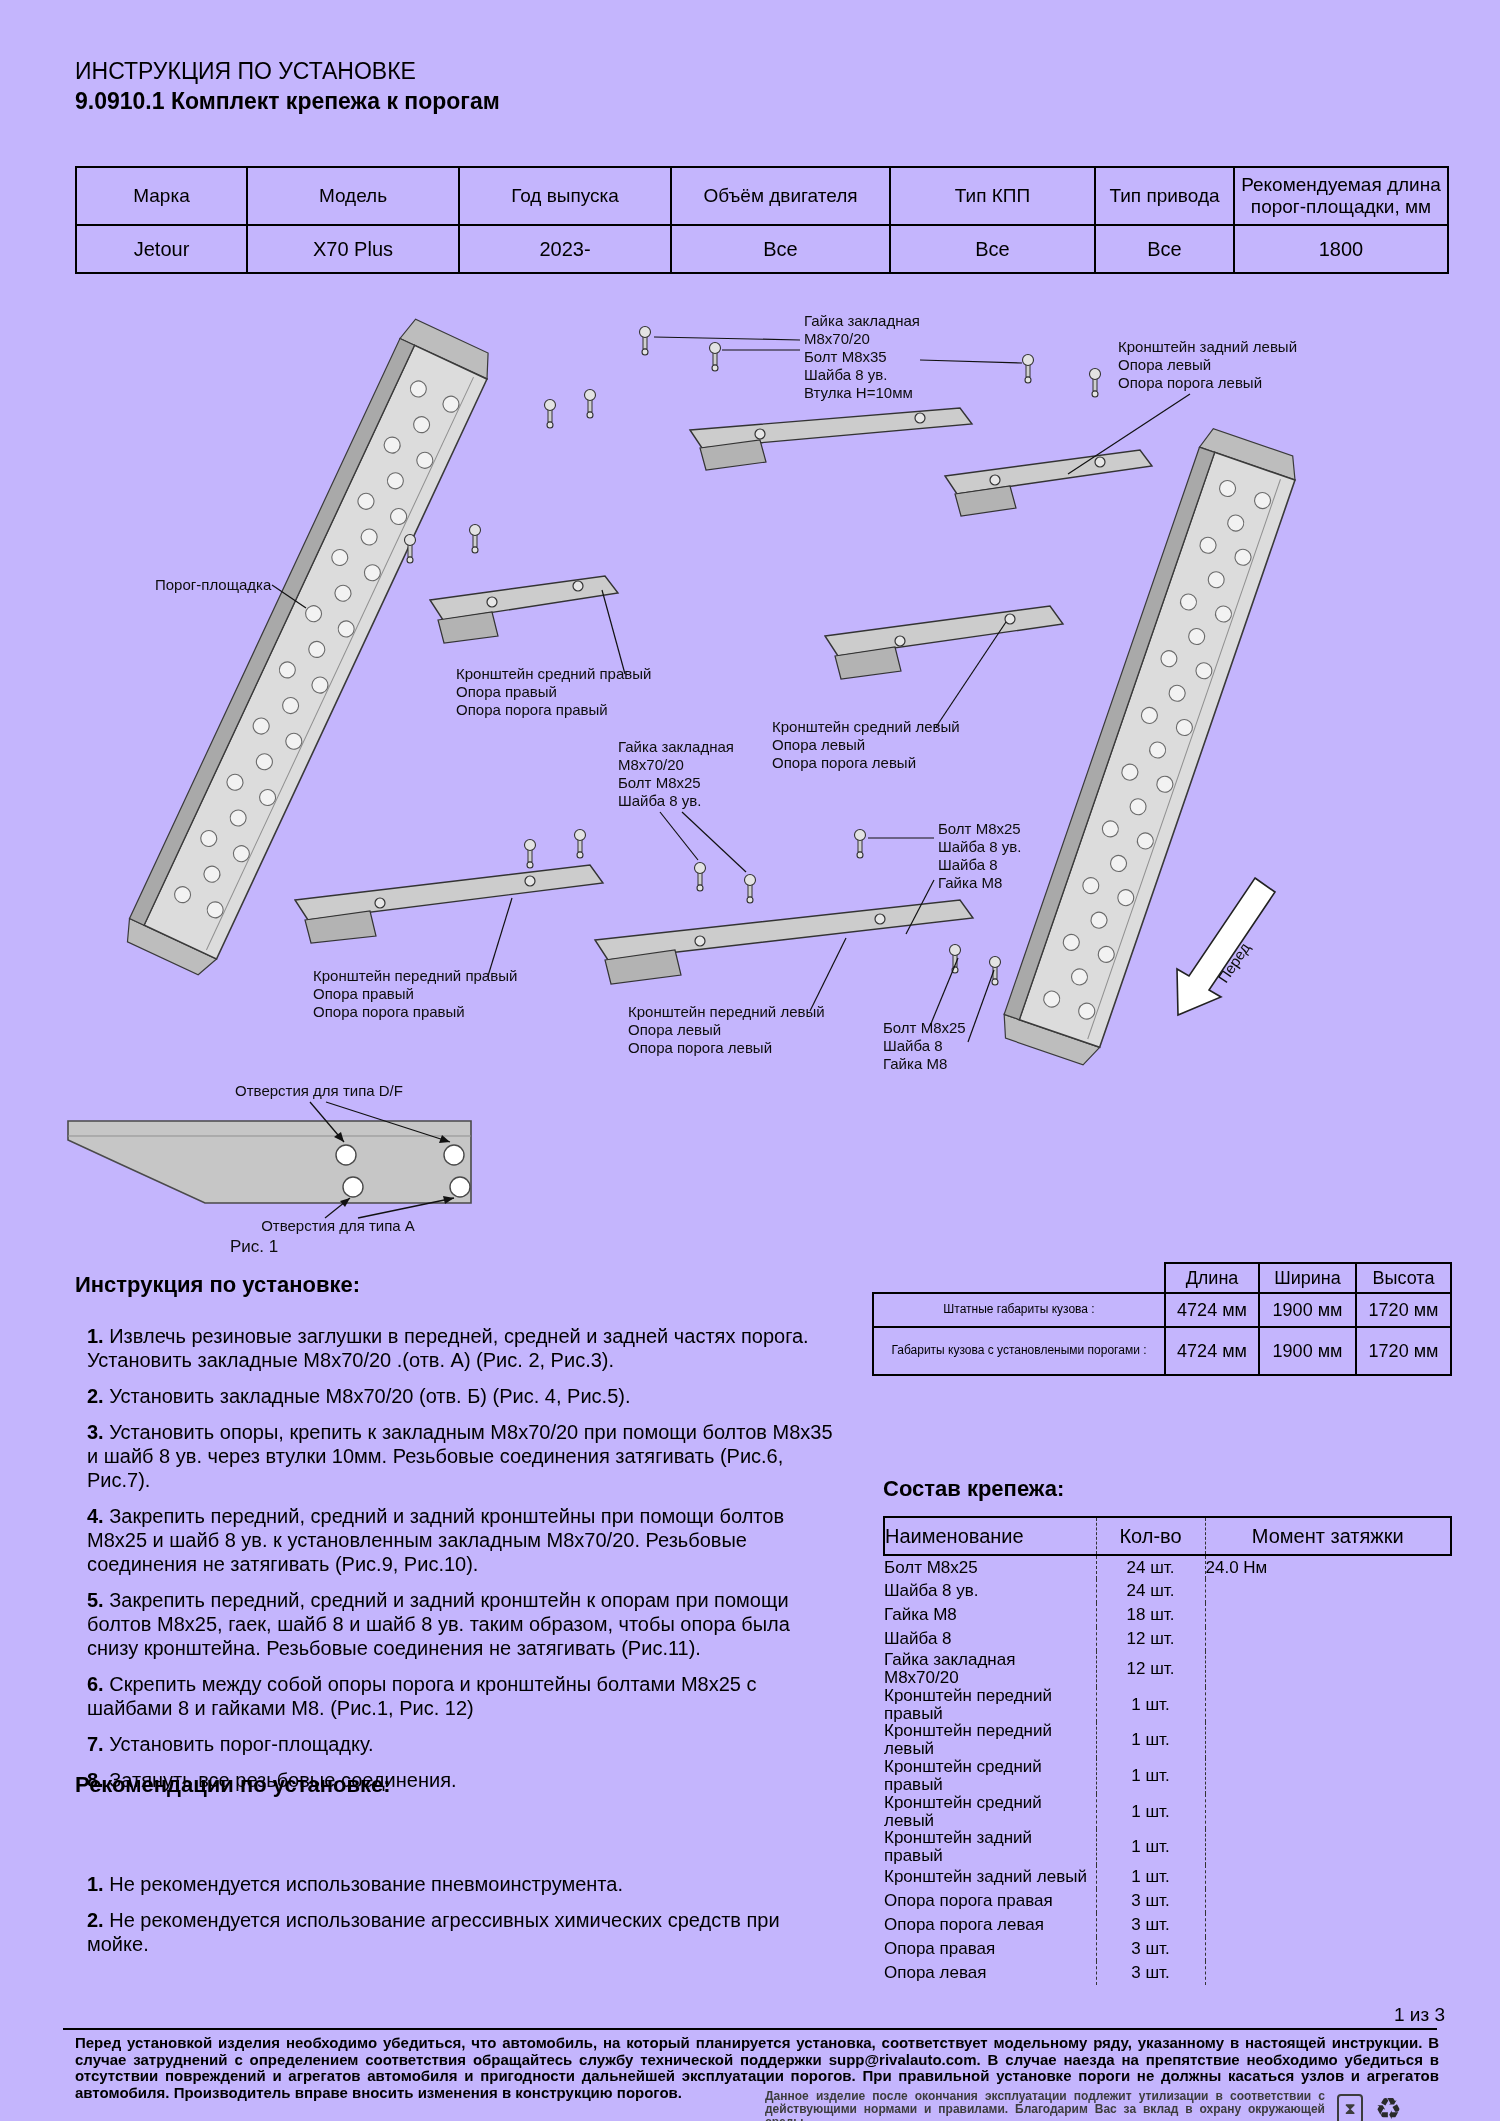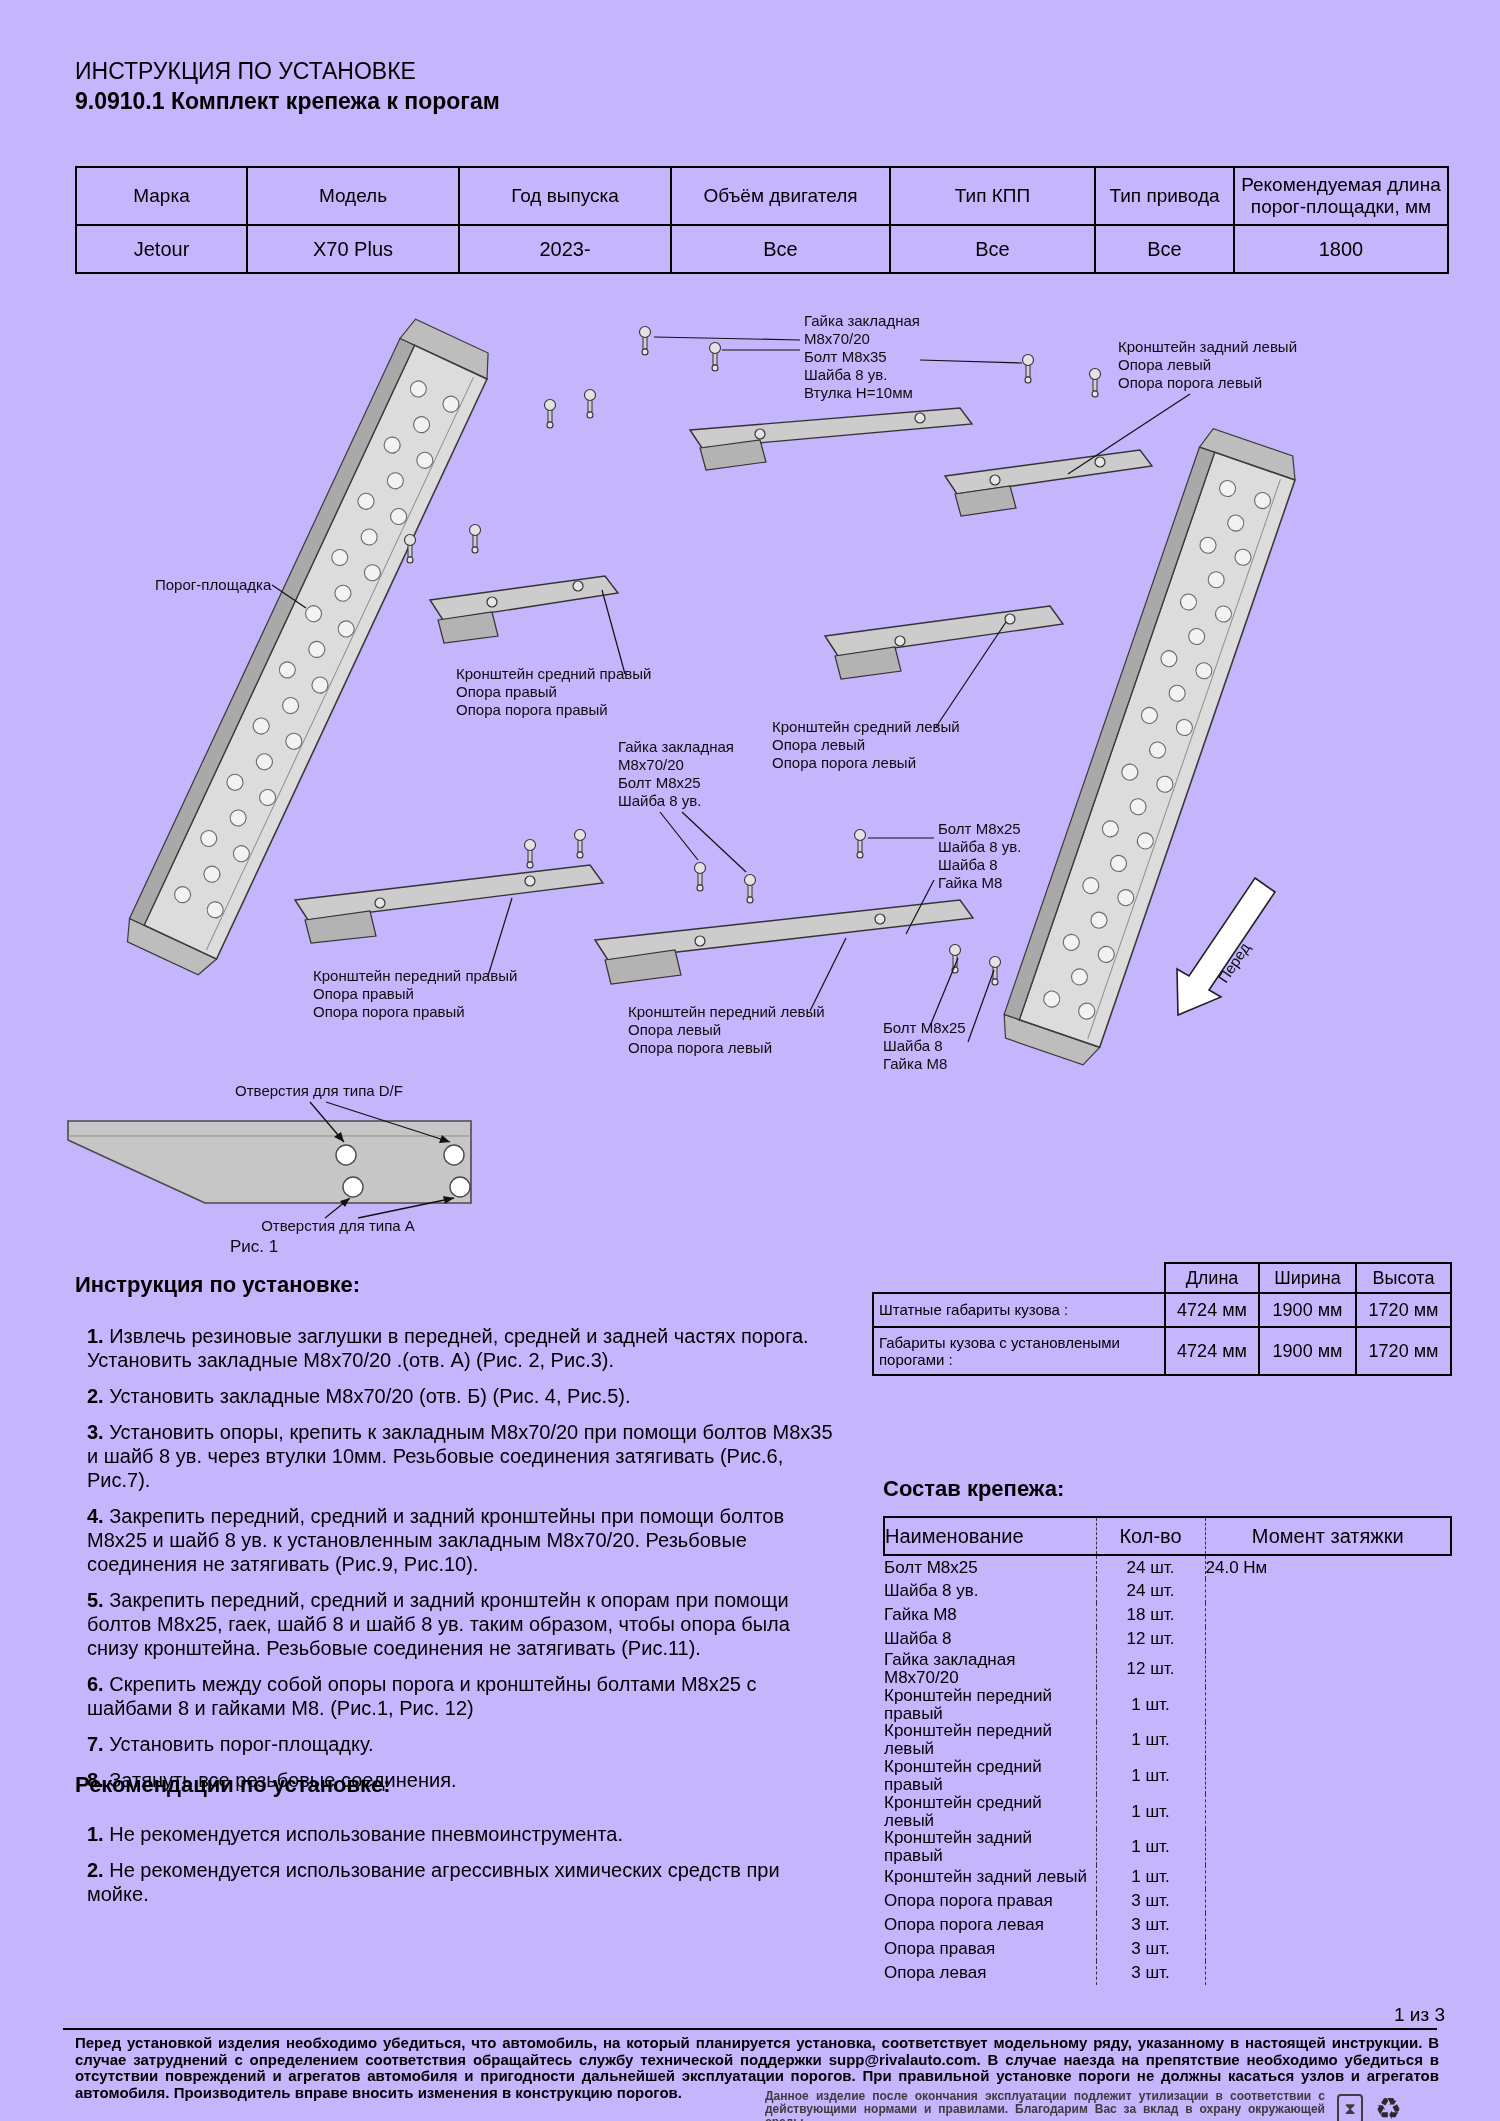--- a/index.html
+++ b/index.html
@@ -13,21 +13,21 @@
   
   .vtable{left:75px;top:166px;width:1372px}
   .vtable th,.vtable td{border:2px solid #000;text-align:center;vertical-align:middle}
   .vtable th{font-size:19px;font-weight:normal;height:58px;line-height:1.18;padding:0 6px}
   .vtable td{font-size:20px;height:48px}
   
   .dtable{left:872px;top:1262px;width:578px}
   .dtable th,.dtable td{border:2px solid #000;vertical-align:middle}
   .dtable th{font-size:18px;font-weight:normal;text-align:center;height:30px}
   .dtable .nb{border:none}
-  .dtable .lbl{font-size:15px;text-align:left;padding:2px 5px;line-height:1.15}
+  .dtable .lbl{font-size:12px;text-align:center;padding:2px 16px;line-height:1.15}
   .dtable .val{font-size:18px;text-align:center}
   .dtable .r1 td{height:34px}
   .dtable .r2 td{height:48px}
   
   .htable{left:883px;top:1516px;width:567px}
   .htable th{font-size:20px;font-weight:normal;height:38px;border-top:2px solid #000;border-bottom:2px solid #000;vertical-align:middle}
   .htable th.c1{border-left:2px solid #000}
   .htable th.c3{border-right:2px solid #000}
   .htable td{font-size:17px;height:24px;line-height:1.05;vertical-align:middle}
   .htable .c1{text-align:left;padding-right:7px;border-right:1.5px dashed #333}
@@ -405,21 +405,21 @@
     <p><b>2.</b><span> Установить закладные М8х70/20 (отв. Б) (Рис. 4, Рис.5).</span></p>
     <p><b able="false">3.</b><span> Установить опоры, крепить к закладным М8х70/20 при помощи болтов М8х35 и шайб 8 ув. через втулки 10мм. Резьбовые соединения затягивать (Рис.6, Рис.7).</span></p>
     <p><b>4.</b><span> Закрепить передний, средний и задний кронштейны при помощи болтов М8х25 и шайб 8 ув. к установленным закладным М8х70/20. Резьбовые соединения не затягивать (Рис.9, Рис.10).</span></p>
     <p><b>5.</b><span> Закрепить передний, средний и задний кронштейн к опорам при помощи болтов М8х25, гаек, шайб 8 и шайб 8 ув. таким образом, чтобы опора была снизу кронштейна. Резьбовые соединения не затягивать (Рис.11).</span></p>
     <p><b>6.</b><span> Скрепить между собой опоры порога и кронштейны болтами М8х25 с шайбами 8 и гайками М8. (Рис.1, Рис. 12)</span></p>
     <p><b>7.</b><span> Установить порог-площадку.</span></p>
     <p><b>8.</b><span> Затянуть все резьбовые соединения.</span></p>
   </div>
 
   <div class="abs h2" style="left:75px;top:1772px">Рекомендации по установке:</div>
-  <div class="abs instr" style="left:75px;top:1810px">
+  <div class="abs instr" style="left:75px;top:1860px">
     <p><b>1.</b><span> Не рекомендуется использование пневмоинструмента.</span></p>
     <p><b>2.</b><span> Не рекомендуется использование агрессивных химических средств при мойке.</span></p>
   </div>
 
   <div class="abs h2" style="left:883px;top:1476px">Состав крепежа:</div>
   <table class="abs htable">
     <colgroup>
         <col style="width:212px">
         <col style="width:109px">
         <col style="width:246px">

